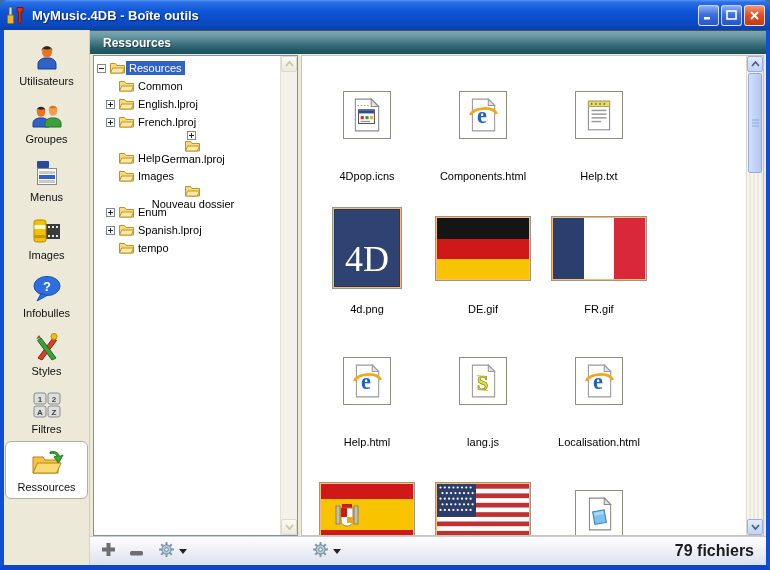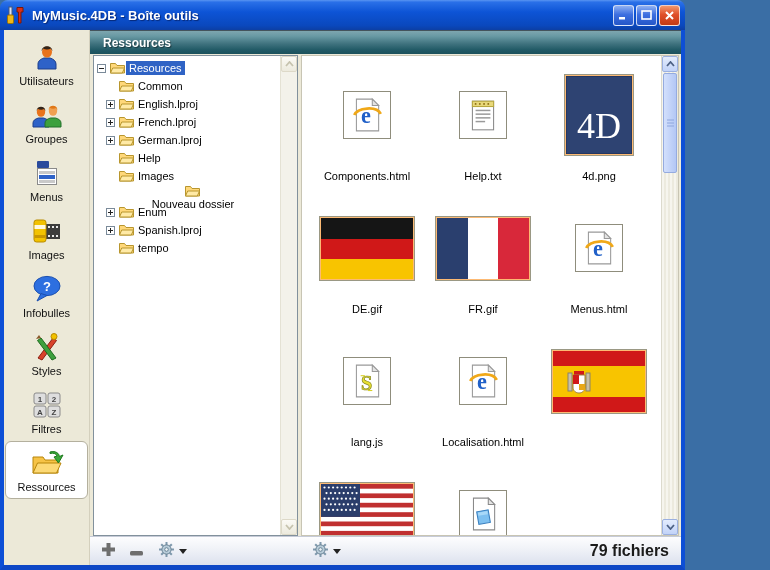--- a/index.html
+++ b/index.html
@@ -1,18 +1,18 @@
 <!DOCTYPE html>
 <html style="--sel: #2f63c5;"><head>
 <meta charset="utf-8">
 <style>
   * { box-sizing: border-box; margin: 0; padding: 0; }
   html,body { width:770px; height:570px; overflow:hidden; background:#3a6ea5;
     font-family:"Liberation Sans", sans-serif; }
-  .window { width:685px; height:570px; display:flex; flex-direction:column;
+  .window { width:770px; height:570px; display:flex; flex-direction:column;
     border-radius:8px 8px 0 0; overflow:hidden; }
 
   
   .titlebar { height:30px; flex:none; display:flex; align-items:center; padding:0 5px;
     background:linear-gradient(180deg,#5a95f2 0%,#2a70e8 7%,#0d54d6 40%,#0a48bd 85%,#0c3fa4 100%); }
   .app-icon { width:22px; height:20px; display:flex; align-items:center; }
   .title-text { color:#fff; font-weight:bold; font-size:13px; margin-left:5px; flex:1;
     text-shadow:1px 1px 1px rgba(5,35,110,.9); white-space:nowrap; }
   .winbtn { width:21px; height:21px; border-radius:3px; margin-left:2px;
     border:1px solid rgba(255,255,255,.75); display:flex; align-items:center; justify-content:center; cursor:pointer; }
@@ -280,21 +280,21 @@
                   </svg>
                 </span>
                 <span class="tree-folder">
                   <svg width="15" height="12" viewBox="0 0 15 12">
                     <path d="M.5 1.5h5l1.5 2h7.5V11H.5z" fill="#ffd87a" stroke="#b8962e"></path>
                     <path d="M.5 11l2.2-5h11.8l-2.2 5z" fill="#ffeaa6" stroke="#b8962e"></path>
                   </svg>
                 </span>
                 <span class="tree-label">French.lproj</span>
               </div>
-              <div class="tree-row" style="padding-left: 12px;">
+              <div class="tree-row" style="padding-left: 12px; flex-direction: column;">
                 <span class="expander">
                   <svg width="9" height="9">
                     <rect x=".5" y=".5" width="8" height="8" fill="#fff" stroke="#7a8a99"></rect>
                     <line x1="2" y1="4.5" x2="7" y2="4.5" stroke="#222"></line>
                     <line x1="4.5" y1="2" x2="4.5" y2="7" stroke="#222"></line>
                   </svg>
                 </span>
                 <span class="tree-folder">
                   <svg width="15" height="12" viewBox="0 0 15 12">
                     <path d="M.5 1.5h5l1.5 2h7.5V11H.5z" fill="#ffd87a" stroke="#b8962e"></path>
@@ -386,20 +386,38 @@
             <div class="sb-btn">
               <svg width="9" height="6">
                   <path d="M1 1l3.5 4L8 1" stroke="#c6c3ae" stroke-width="1.8" fill="none"></path>
                 </svg>
             </div>
           </div>
         </div>
 
         <div class="icons-panel">
           <div class="grid">
+              <div class="cell">
+                <div class="thumb-area">
+                  <div class="icon-frame">
+                    <svg width="36" height="36" viewBox="0 0 34 34">
+                      <path d="M6 2h15l7 7v23H6z" fill="#fff" stroke="#8a8a8a"></path>
+                      <path d="M21 2l7 7h-7z" fill="#e4e4e4" stroke="#8a8a8a"></path>
+                      <line x1="8" y1="8" x2="19" y2="8" stroke="#aaa" stroke-dasharray="1.5 1.5"></line>
+                      <rect x="9" y="12" width="15" height="13" fill="#fff" stroke="#555"></rect>
+                      <rect x="9.5" y="12.5" width="14" height="3" fill="#2a4a9c"></rect>
+                      <rect x="11" y="18" width="3" height="3" fill="#d03030"></rect>
+                      <rect x="15.5" y="18" width="3" height="3" fill="#30a030"></rect>
+                      <rect x="20" y="18" width="2.5" height="3" fill="#e8a818"></rect>
+                      <rect x="11" y="22.5" width="9" height="1.2" fill="#999"></rect>
+                    </svg>
+                  </div>
+                </div>
+                <div class="cell-label">4Dpop.icns</div>
+              </div>
               <div class="cell">
                 <div class="thumb-area">
                   <div class="icon-frame">
                     <svg width="36" height="36" viewBox="0 0 34 34">
                       <path d="M7 2h15l6 6v24H7z" fill="#fff" stroke="#999"></path>
                       <path d="M22 2l6 6h-6z" fill="#e4e4e4" stroke="#999"></path>
                       <text x="16" y="25" font-size="21" font-weight="bold" fill="#2060c8" text-anchor="middle" font-family="Liberation Serif, serif">e</text>
                       <path d="M5 17c3-7 21-9 25-1" stroke="#f0a818" stroke-width="2.6" fill="none"></path>
                     </svg>
                   </div>
@@ -468,21 +486,21 @@
                 <div class="thumb-area">
                   <div class="icon-frame">
                     <svg width="36" height="36" viewBox="0 0 34 34">
                       <path d="M7 2h15l6 6v24H7z" fill="#fff" stroke="#999"></path>
                       <path d="M22 2l6 6h-6z" fill="#e4e4e4" stroke="#999"></path>
                       <text x="16" y="25" font-size="21" font-weight="bold" fill="#2060c8" text-anchor="middle" font-family="Liberation Serif, serif">e</text>
                       <path d="M5 17c3-7 21-9 25-1" stroke="#f0a818" stroke-width="2.6" fill="none"></path>
                     </svg>
                   </div>
                 </div>
-                <div class="cell-label">Menus.html</div>
+                <div class="cell-label">Help.html</div>
               </div>
               <div class="cell">
                 <div class="thumb-area">
                   <div class="icon-frame">
                     <svg width="36" height="36" viewBox="0 0 34 34">
                       <path d="M7 2h15l6 6v24H7z" fill="#fff" stroke="#999"></path>
                       <path d="M22 2l6 6h-6z" fill="#e4e4e4" stroke="#999"></path>
                       <text x="16.5" y="25.5" font-size="19" font-weight="bold" fill="#e8e030" stroke="#8a8a20" stroke-width=".7" text-anchor="middle" font-family="Liberation Serif, serif">S</text>
                       <g stroke="#d8d028">
                         <line x1="11" y1="12" x2="15" y2="12"></line>

